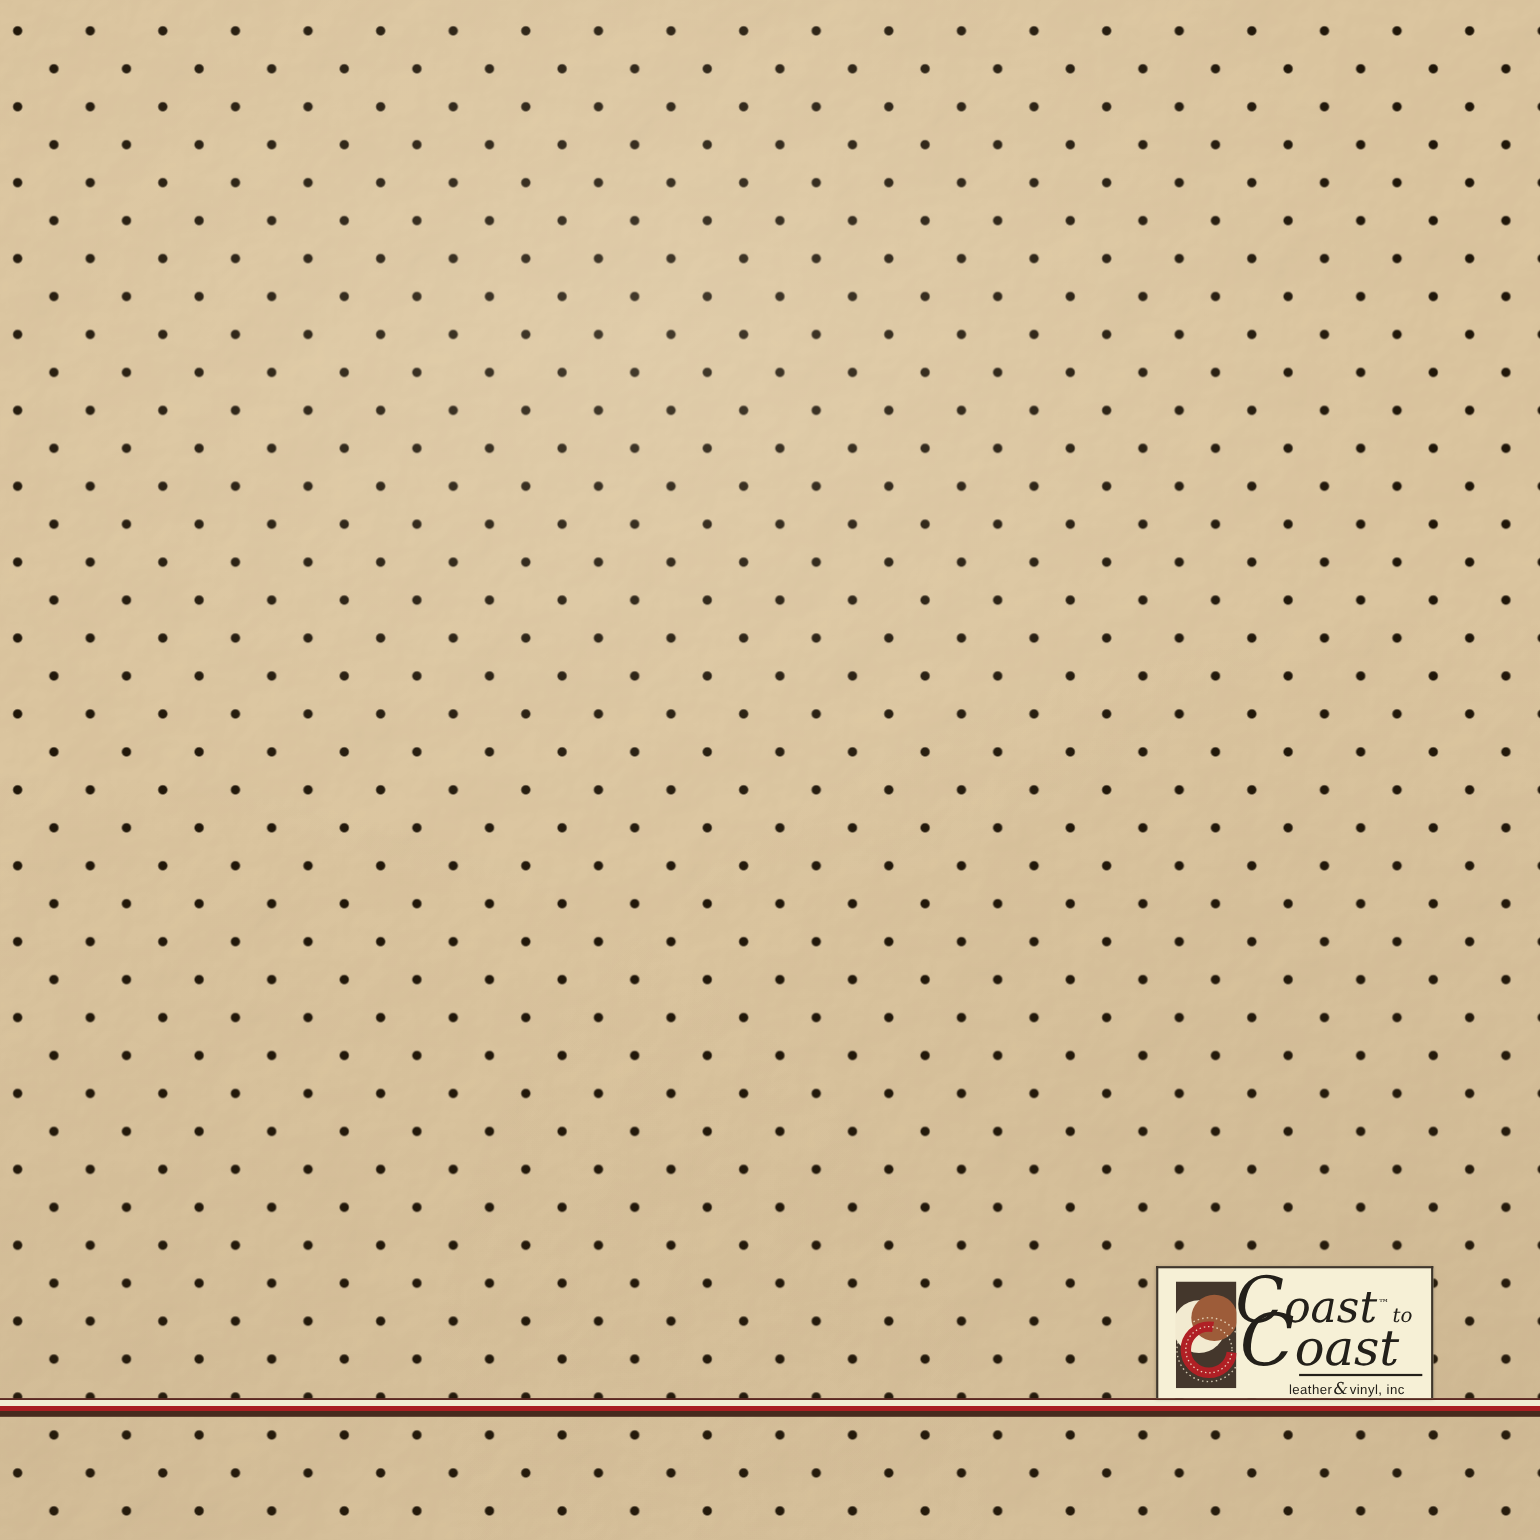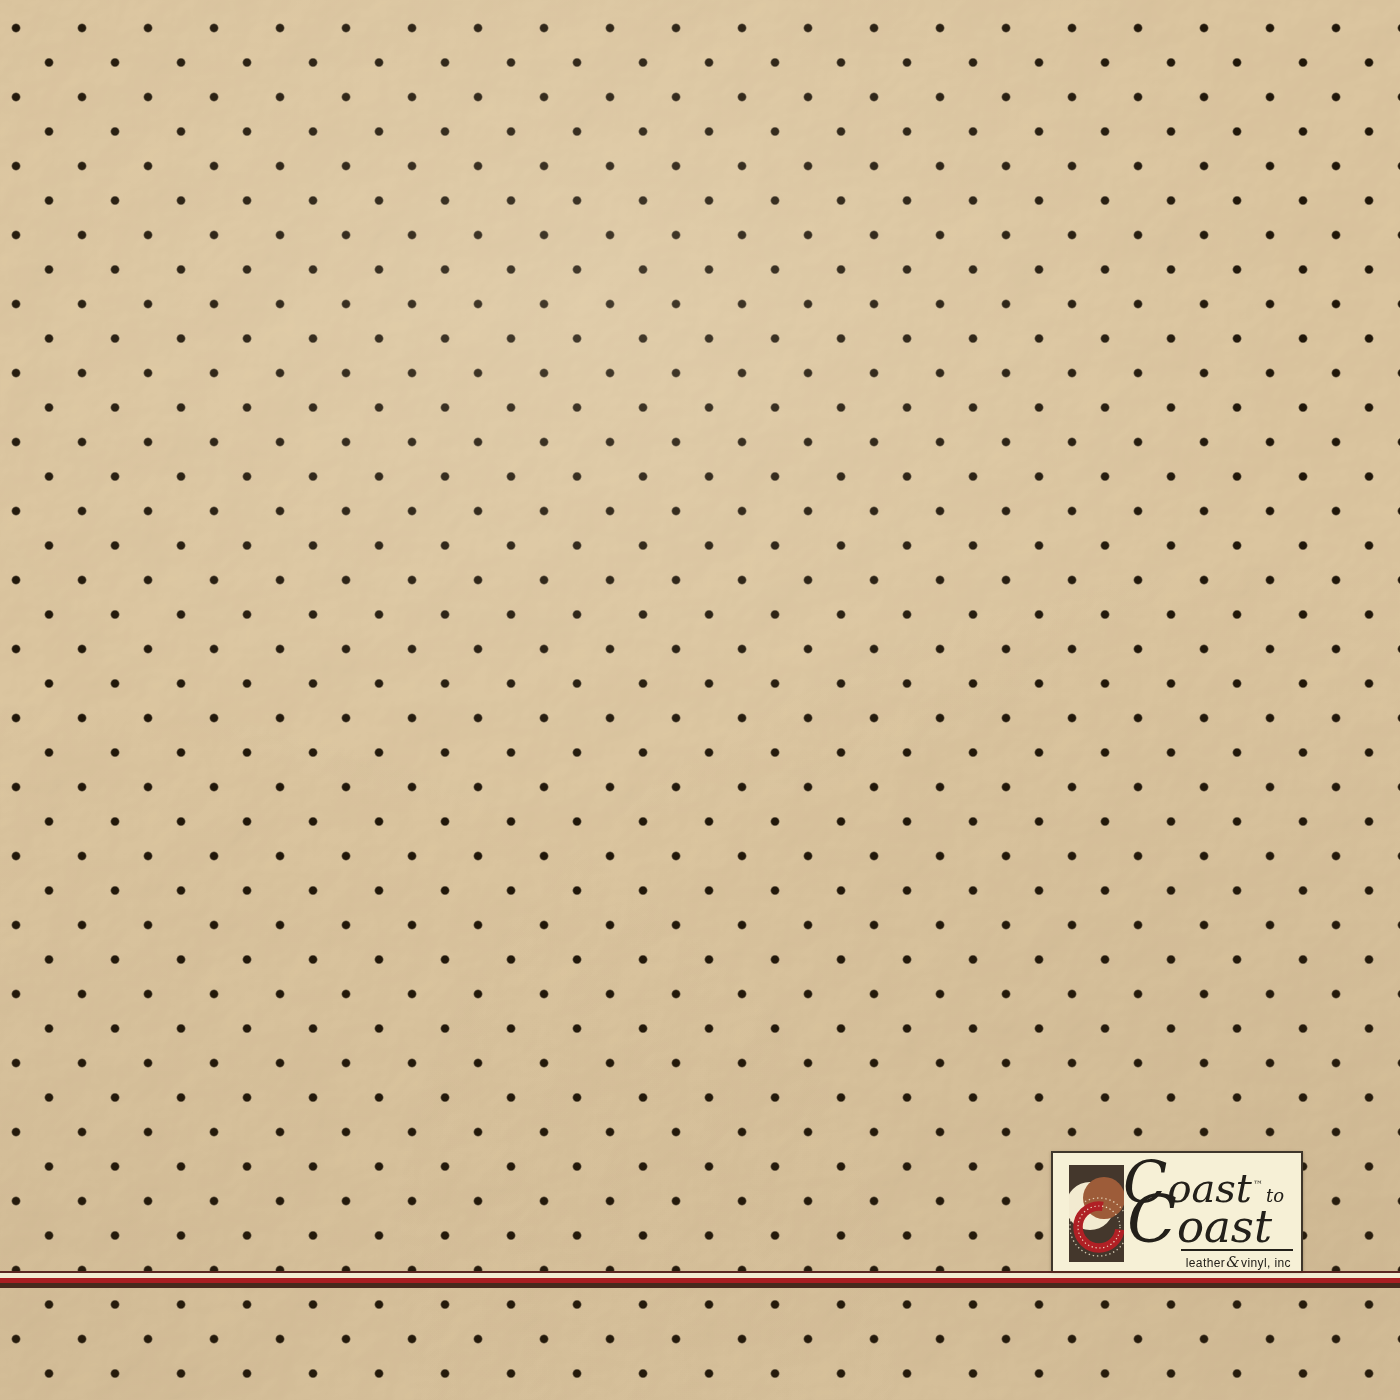--- a/index.html
+++ b/index.html
@@ -36,21 +36,21 @@
   .mark{position:absolute;left:16px;top:12px;width:55px;height:97px;}
   .brandline{position:absolute;white-space:nowrap;color:var(--logo-ink);
      font-family:"DejaVu Serif",serif;font-style:italic;line-height:1;}
   .l1{left:70px;top:0px;font-size:40px;}
   .l2{left:74px;top:34px;font-size:45px;}
   .word{display:inline-block;}
   .word::first-letter{font-size:145%;font-weight:normal;}
   .tm{font-size:10px;vertical-align:super;font-style:normal;letter-spacing:0;margin-left:1px;}
   .connector{font-size:18px;margin-left:3px;}
   .rule{position:absolute;left:128px;right:8px;top:96px;border-top:2px solid var(--logo-ink);}
-  .tagline{position:absolute;right:10px;top:100px;font-size:12px;letter-spacing:.4px;
+  .tagline{position:absolute;right:24px;top:100px;font-size:12px;letter-spacing:.4px;
      color:var(--logo-ink);white-space:nowrap;font-family:"Liberation Sans",sans-serif;}
   .amp{font-family:"DejaVu Serif",serif;font-style:italic;font-size:15px;margin:0 1px;}
 </style>
 </head>
 <body>
 
 <div class="photo">
 
   <div class="base"></div>
 

